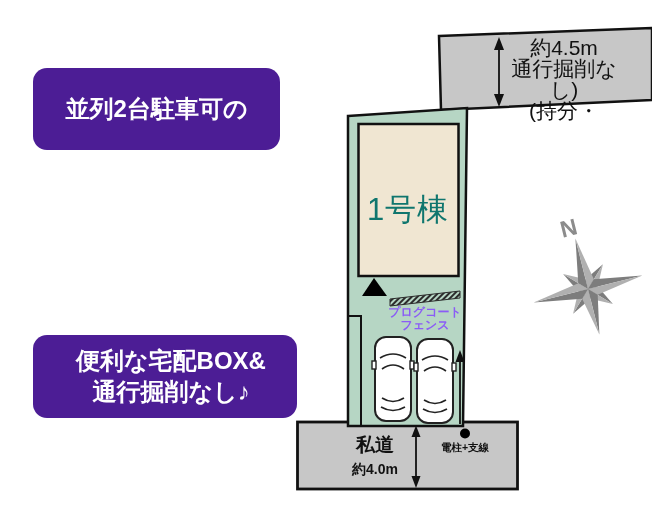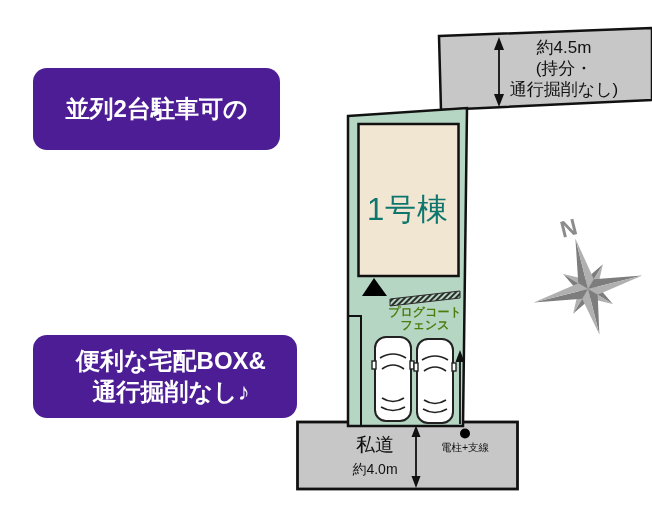--- a/index.html
+++ b/index.html
@@ -13,27 +13,27 @@
     position:absolute;background:#4c1d95;color:#ffffff;border-radius:14px;
     display:flex;flex-direction:column;align-items:center;justify-content:center;
     font-weight:bold;text-align:center;line-height:1.28;
   }
   .badge-1{left:33px;top:68px;width:247px;height:82px;font-size:24px;}
   .badge-2{left:33px;top:210px;width:247px;height:62px;font-size:24px;}
   .badge-3{left:33px;top:335px;width:252px;height:83px;font-size:24px;padding-left:12px;}
   
   .lbl{position:absolute;color:#111;white-space:nowrap;}
   .lbl-center{text-align:center;white-space:normal;}
-  .top-road-label{left:502px;top:37px;width:124px;font-size:17px;font-weight:500;line-height:21px;}
+  .top-road-label{left:502px;top:37px;width:124px;font-size:21px;font-weight:500;line-height:21px;}
   .building-label{left:356px;top:189px;width:104px;font-size:31px;font-weight:400;color:#0f766e;letter-spacing:1px;}
-  .fence-label{left:383px;top:306px;width:84px;font-size:12px;font-weight:600;line-height:13px;color:#4d7c0f;}
-  .bottom-road-label{left:333px;top:433px;width:84px;font-weight:400;line-height:24px;}
+  .fence-label{left:383px;top:306px;width:84px;font-size:12px;font-weight:600;line-height:13px;color:#8b5cf6;}
+  .bottom-road-label{left:333px;top:433px;width:84px;font-weight:700;line-height:24px;}
   .bottom-road-label .l1{font-size:19px;}
   .bottom-road-label .l2{font-size:14px;}
-  .pole-label{left:429px;top:441px;width:72px;font-size:10.5px;font-weight:400;text-align:center;}
+  .pole-label{left:429px;top:441px;width:72px;font-size:10.5px;font-weight:700;text-align:center;}
   .badge .line{display:block;}
 </style>
 </head>
 <body>
 
 <div class="stage">
 
   <svg class="layer" viewBox="0 0 652 507">
     <defs>
       <pattern id="hatch" width="4" height="6" patternUnits="userSpaceOnUse" patternTransform="rotate(45)">
@@ -121,22 +121,22 @@
   <div class="badge badge-1">
     <span class="line">並列2台駐車可の</span>
   </div>
   <div class="badge badge-3">
     <span class="line">便利な宅配BOX&amp;</span>
     <span class="line">通行掘削なし♪</span>
   </div>
 
   <div class="lbl lbl-center top-road-label">
     <div>約4.5m</div>
+    <div>通行掘削なし)</div>
     <div>(持分・</div>
-    <div>通行掘削なし)</div>
   </div>
 
   <div class="lbl lbl-center building-label">1号棟</div>
 
   <div class="lbl lbl-center fence-label">
     <div>プログコート</div>
     <div>フェンス</div>
   </div>
 
   <div class="lbl lbl-center bottom-road-label">

